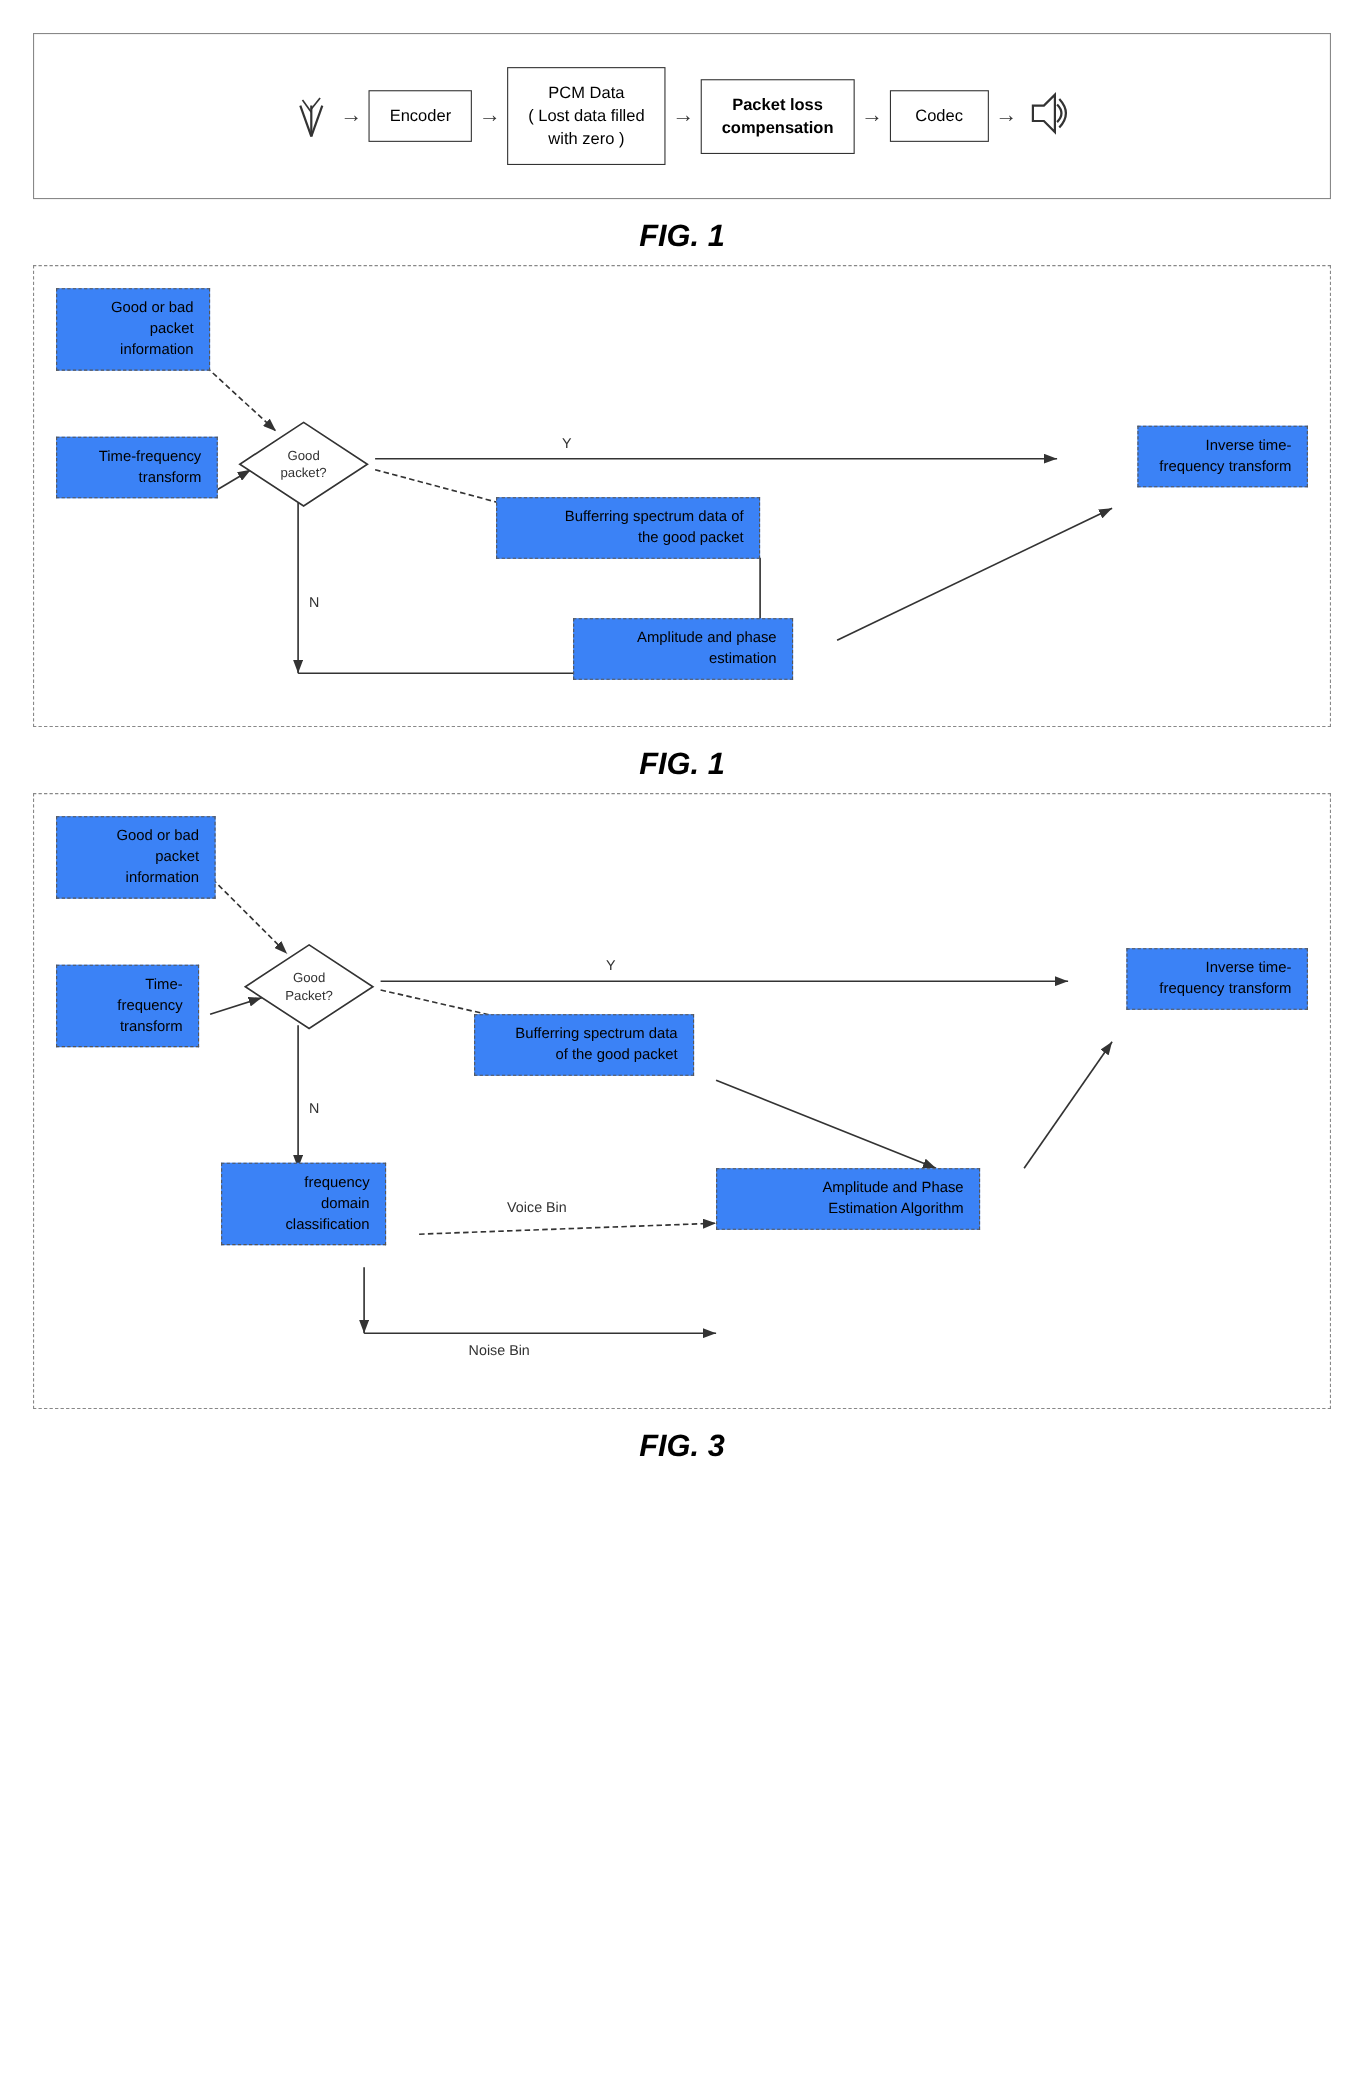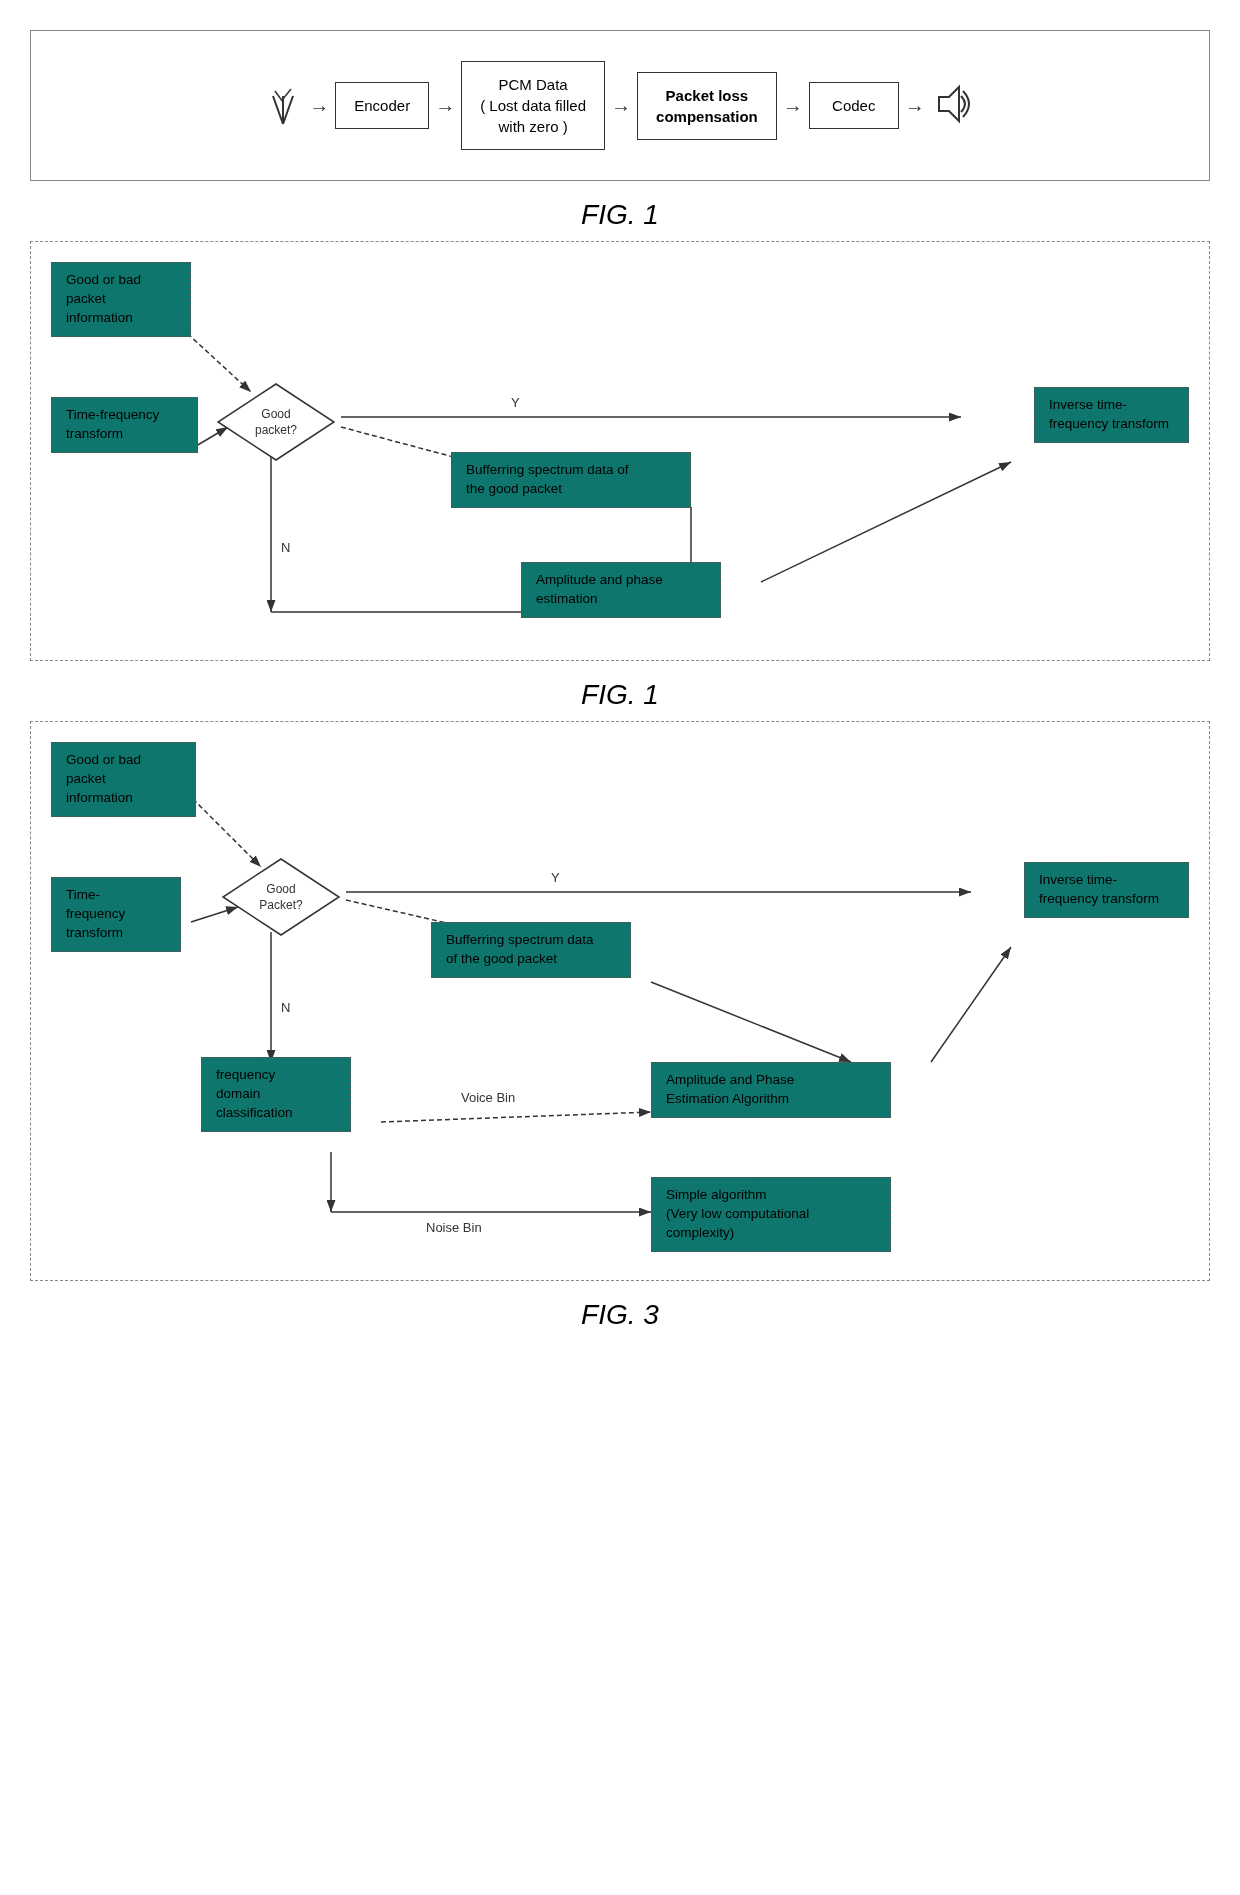--- a/index.html
+++ b/index.html
@@ -33,21 +33,21 @@
       border: 1.5px solid #333;
       padding: 12px 18px;
       text-align: center;
       font-size: 15px;
       line-height: 1.4;
       min-width: 90px;
     }
     .fig-label {
       text-align: center;
       font-size: 28px;
-      font-weight: normal;
+      font-weight: bold;
       font-style: italic;
       margin: 18px 0 10px 0;
     }
 
     
     .fig2-container {
       border: 1.5px dashed #888;
       margin: 10px 30px 0 30px;
       padding: 20px;
       position: relative;
@@ -59,25 +59,25 @@
       border: 1.5px dashed #888;
       margin: 10px 30px 0 30px;
       padding: 20px;
       position: relative;
       height: 560px;
     }
 
     .dashed-box {
       border: 1.5px dashed #555;
       padding: 8px 14px;
-      text-align: left;
+      text-align: right;
       font-size: 13.5px;
       line-height: 1.4;
       position: absolute;
-      background: #0f766e;
+      background: #3b82f6;
     }
     .diamond {
       position: absolute;
       width: 90px;
       height: 70px;
     }
     .diamond svg {
       width: 100%;
       height: 100%;
     }
@@ -252,23 +252,20 @@
   </div>
 
   <div class="dashed-box" style="left:170px; top:335px; width:150px;">
     <span>frequency<br>domain<br>classification</span>
   </div>
 
   <div class="dashed-box" style="left:620px; top:340px; width:240px;">
     <span>Amplitude and Phase<br>Estimation Algorithm</span>
   </div>
 
-  <div class="dashed-box" style="left:620px; top:455px; width:240px;">
-    <span>Simple algorithm<br>(Very low computational<br>complexity)</span>
-  </div>
 
   <div class="dashed-box" style="right:20px; top:140px; width:165px;">
     <span>Inverse time-<br>frequency transform</span>
   </div>
 </div>
 
 <div class="fig-label">
   <span>FIG. 3</span>
 </div>
 

